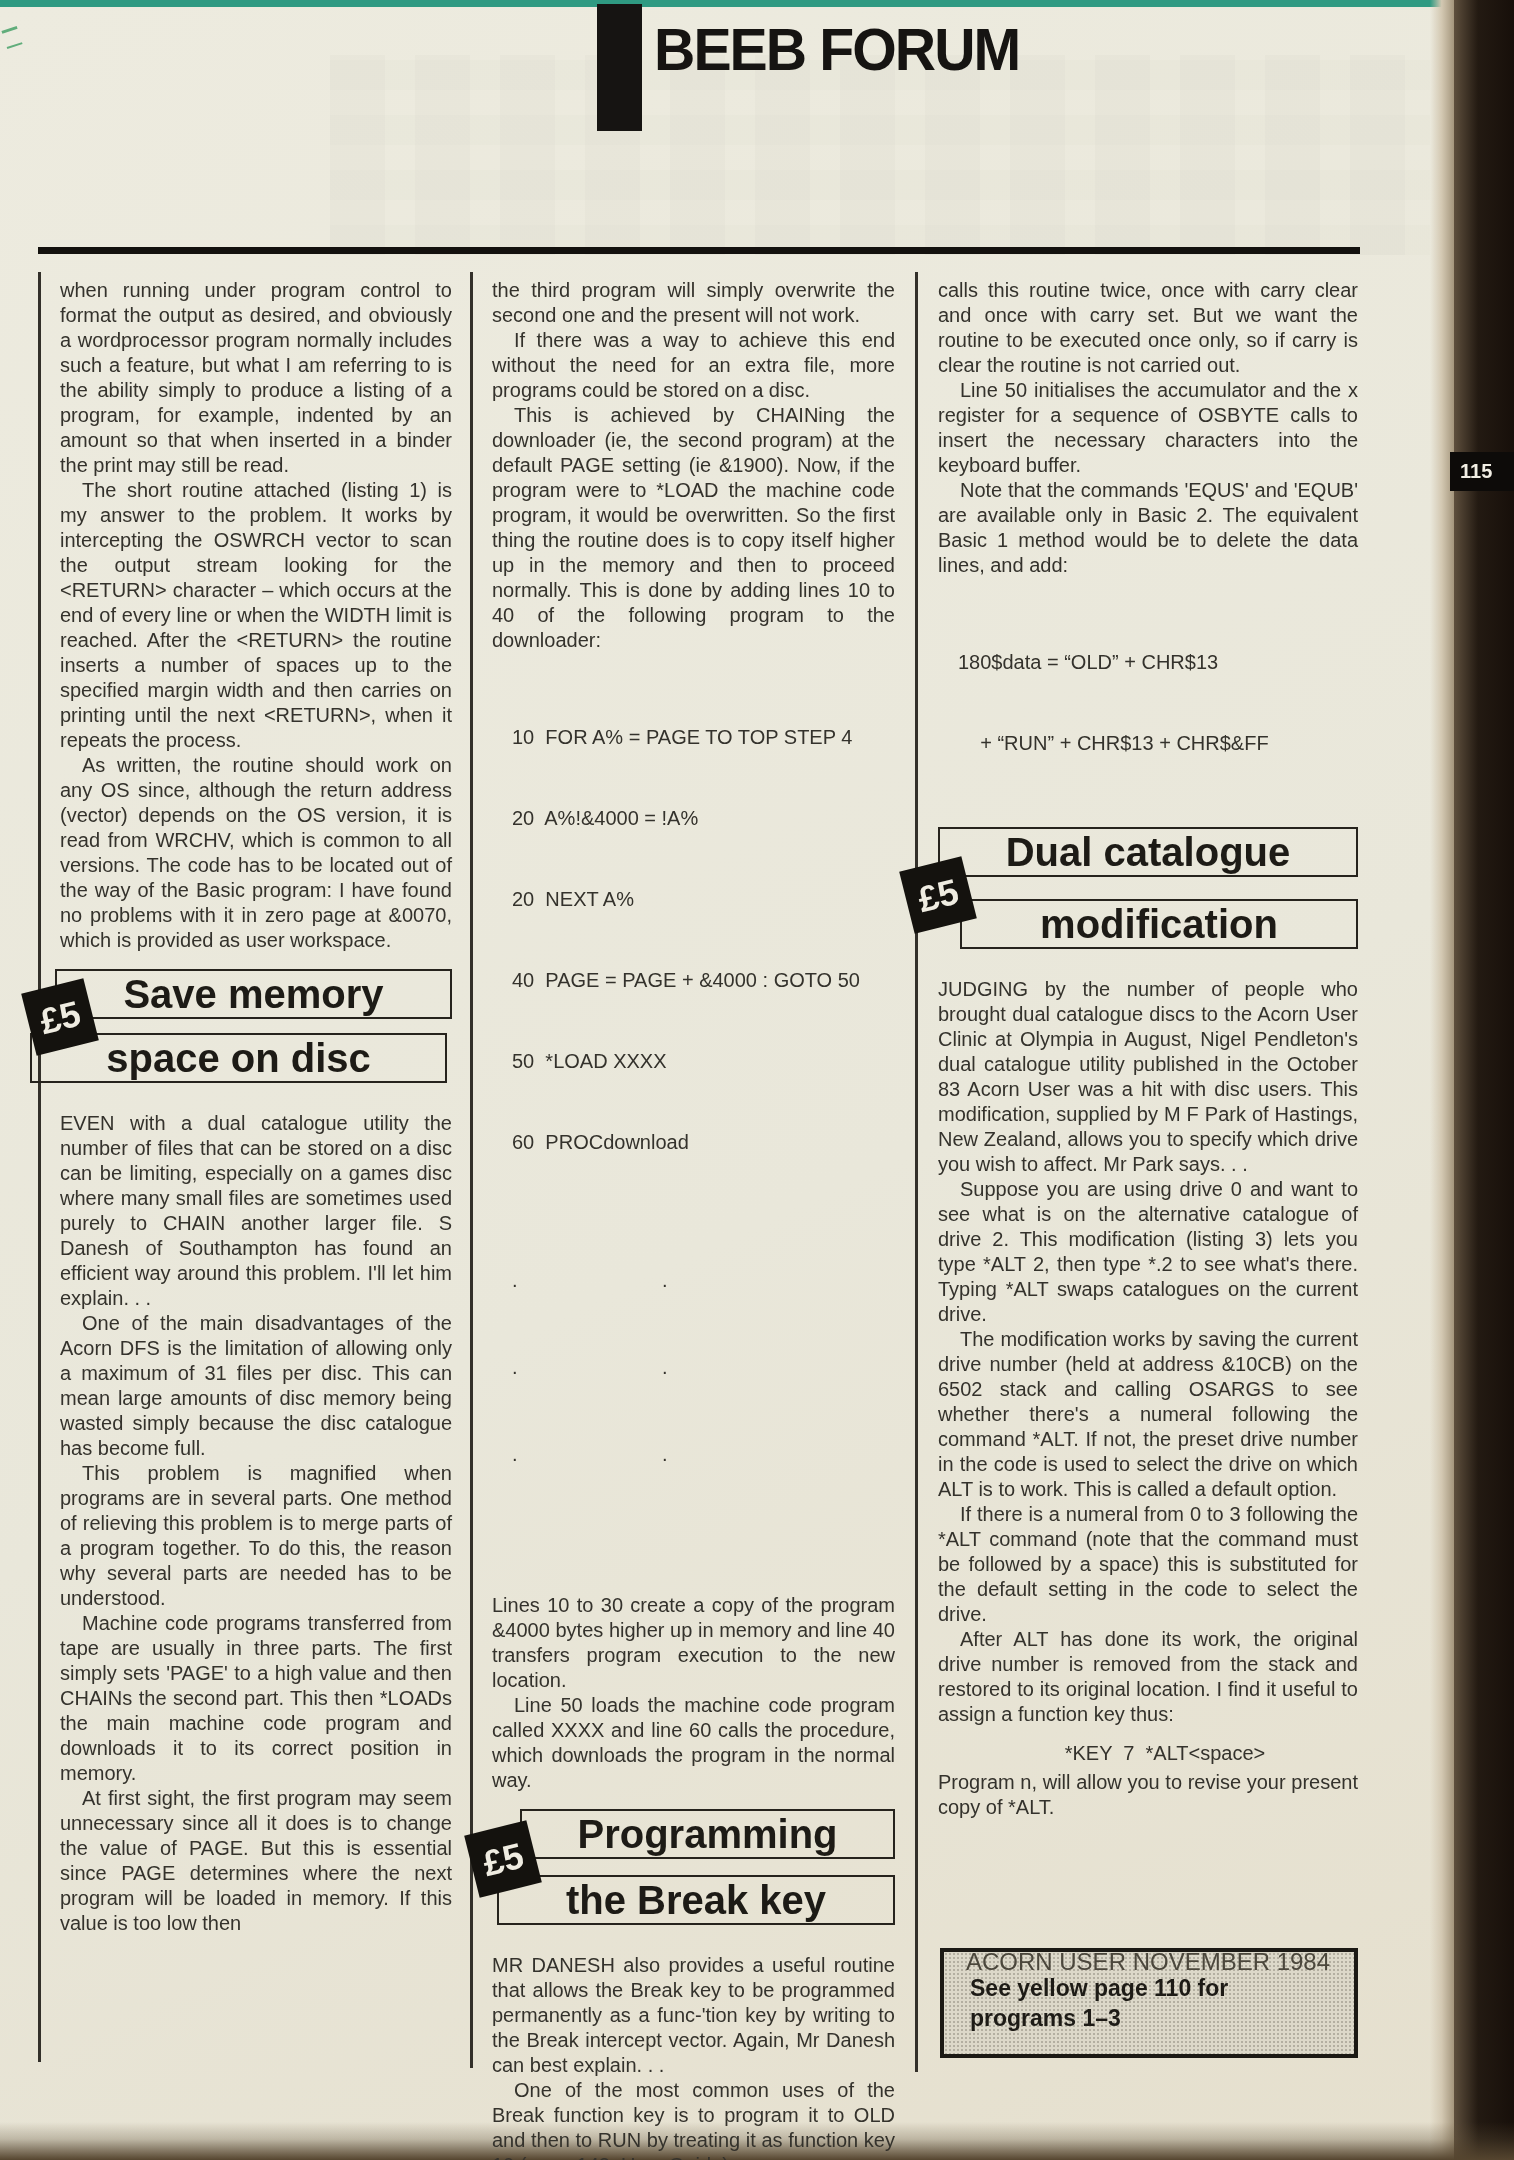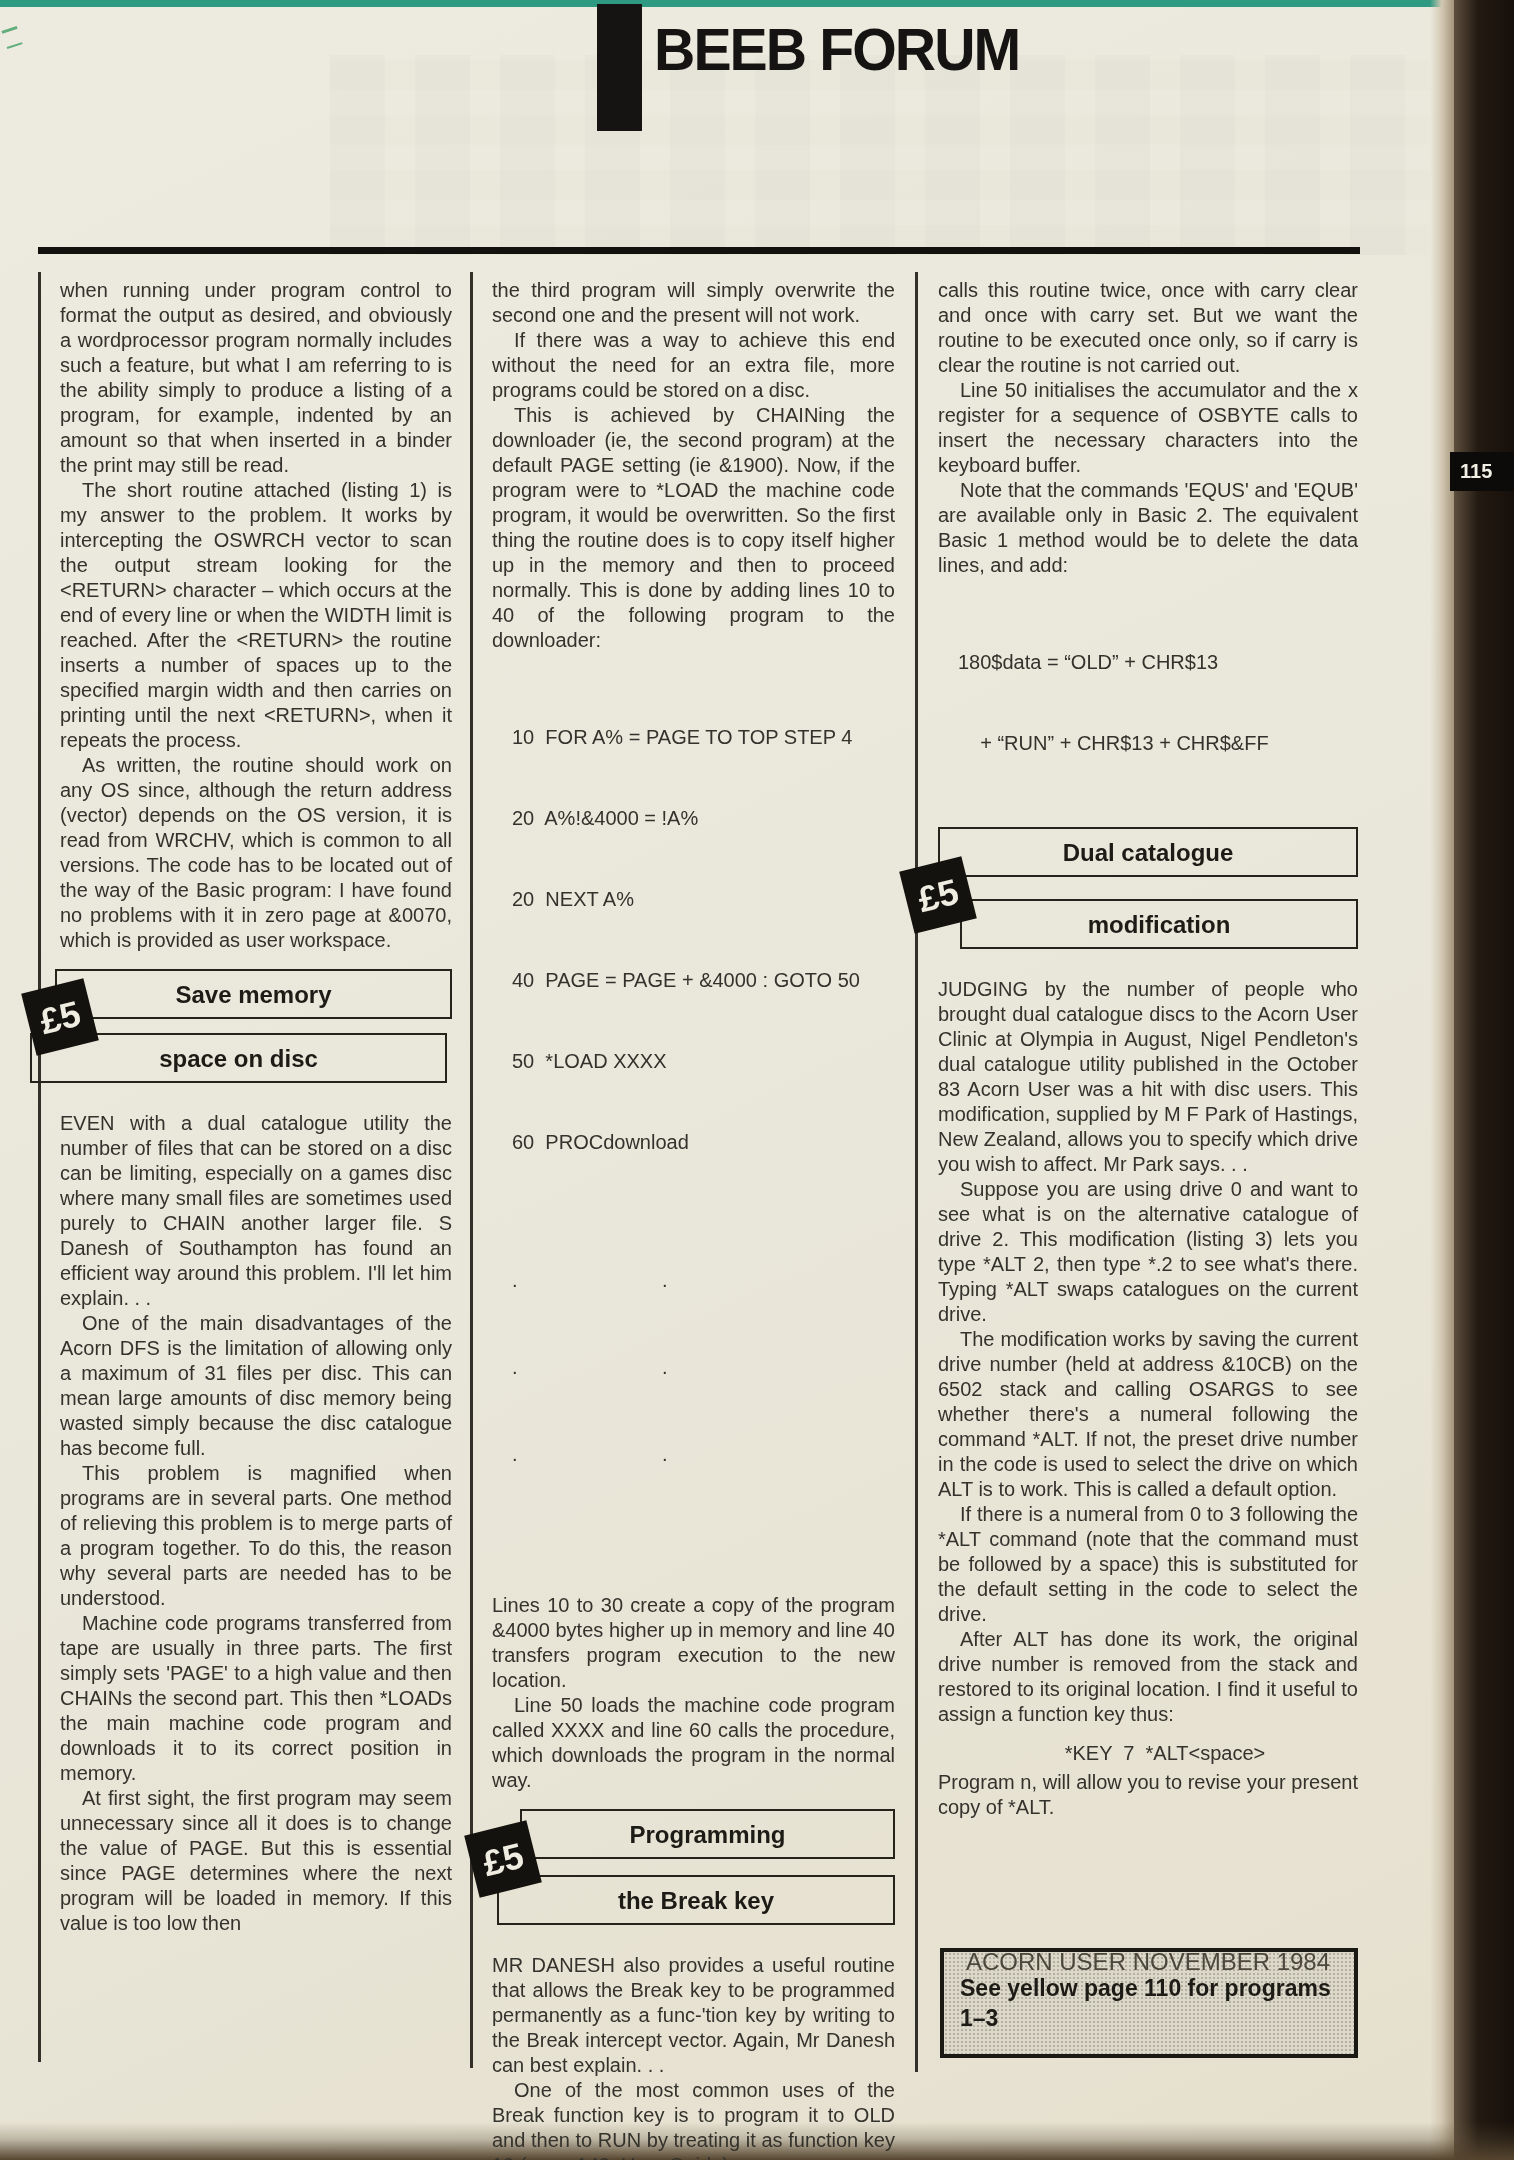--- a/index.html
+++ b/index.html
@@ -34,21 +34,21 @@
   
   .col{position:absolute;top:278px;font-size:20px;line-height:25px;text-align:justify;}
   .col-1{left:60px;width:392px;}
   .col-2{left:492px;width:403px;}
   .col-3{left:938px;width:420px;}
   p{margin:0;text-indent:0;}
   p.ind{text-indent:22px;}
   
   .heading-group{position:relative;margin:16px 0 28px;}
   .hbox{border:2px solid #26231d;height:50px;display:flex;align-items:center;justify-content:center;
-        font-weight:bold;font-size:24px;color:#1d1b16;letter-spacing:0;box-sizing:border-box;text-indent:0;}
+        font-weight:bold;font-size:40px;color:#1d1b16;letter-spacing:0;box-sizing:border-box;text-indent:0;}
   .hg-1 .hbox-a{margin-left:-5px;}
   .hg-1 .hbox-b{margin-left:-30px;width:calc(100% + 25px);margin-top:14px;}
   .hg-2 .hbox-a{margin-left:28px;}
   .hg-2 .hbox-b{margin-left:5px;margin-top:16px;}
   .hg-3 .hbox-a{margin-left:0;}
   .hg-3 .hbox-b{margin-left:22px;margin-top:22px;}
   .badge{position:absolute;width:64px;height:64px;background:#14120e;transform:rotate(-14deg);
          display:flex;align-items:center;justify-content:center;color:#efece1;font-weight:bold;font-size:36px;z-index:2;text-indent:0;}
   .hg-1 .badge{left:-32px;top:16px;}
   .hg-2 .badge{left:-21px;top:18px;}
@@ -56,21 +56,21 @@
   
   .code-block{margin:17px 0 14px;padding-left:20px;white-space:pre;text-align:left;line-height:27px;}
   .code-line{text-indent:0;}
   .dots .code-line{line-height:33px;}
   .key-line{margin:14px 0 12px;white-space:pre;text-align:center;text-indent:0;}
   .key-3{padding-left:34px;margin-bottom:4px;}
   
   .note-box{position:absolute;left:940px;top:1948px;width:418px;height:110px;border:4px solid #1b1914;
             background-color:#dcd8c9;box-sizing:border-box;
             background-image:radial-gradient(rgba(62,57,46,.26) 1px,rgba(0,0,0,0) 1.3px);background-size:4px 4px;
-            display:flex;align-items:center;padding:0 16px;font-weight:bold;font-size:23px;line-height:30px;
+            display:flex;align-items:center;padding:0 26px;font-weight:bold;font-size:23px;line-height:30px;
             color:#1d1b16;text-align:left;}
   .footer{position:absolute;left:938px;top:1948px;width:420px;text-align:center;font-size:24px;color:#4b473c;}
 </style>
 </head>
 <body>
 
 <div class="page">
 
   <div class="green-strip"></div>
   <div class="pen-mark"></div>

